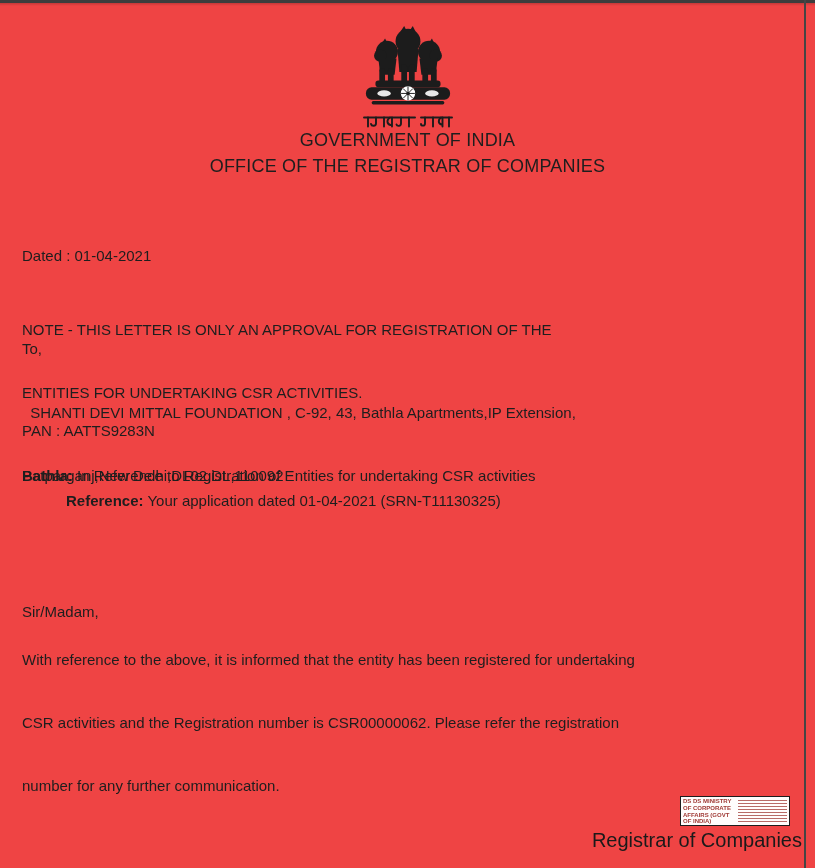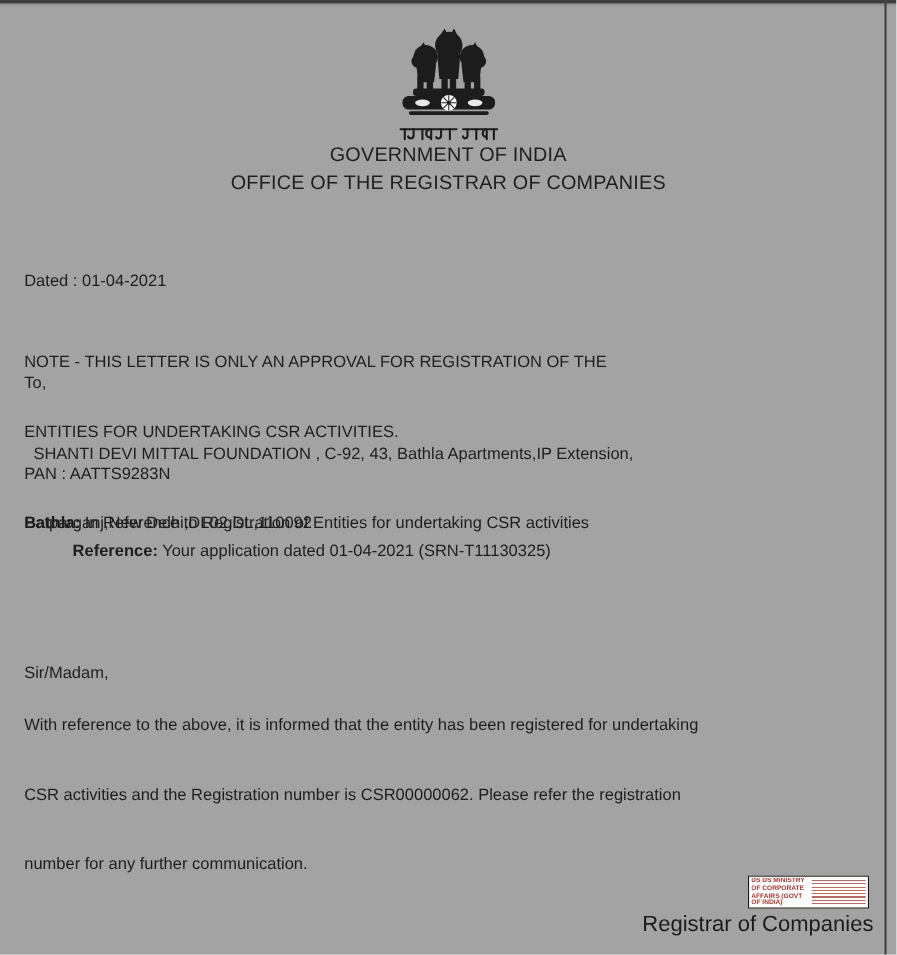--- a/index.html
+++ b/index.html
@@ -1,19 +1,19 @@
 <!DOCTYPE html>
 <html><head>
 <meta charset="utf-8">
 <style>
   html,body{margin:0;padding:0;background:#ffffff;}
   .page{
     position:relative;
     width:815px;height:868px;
-    background:#a3a3a3;
+    background:#ef4444;
     font-family:"Liberation Sans","DejaVu Sans",sans-serif;
     color:#1e1e1e;
     overflow:hidden;
   }
   .edge-top{position:absolute;top:0;left:0;width:815px;height:3px;background:#3d3d3d;}
   .edge-top-shadow{position:absolute;top:3px;left:0;width:815px;height:3px;
     background:linear-gradient(to bottom,rgba(0,0,0,.18),rgba(0,0,0,0));}
   .edge-right{position:absolute;top:0;left:804px;width:2px;height:868px;background:#454545;}
 
   .emblem-block{position:absolute;top:26px;left:0;width:815px;text-align:center;line-height:0;}
@@ -48,21 +48,21 @@
     width:52px;flex:none;
     font-size:6px;line-height:6.8px;font-weight:bold;
     color:#a03a35;letter-spacing:0;overflow:hidden;
   }
   .stamp-right{
     flex:1;margin:2px 0 2px 3px;
     background:repeating-linear-gradient(to bottom,
       rgba(160,58,53,.75) 0 1px, rgba(255,255,255,0) 1px 3px);
   }
   .registrar{
-    position:absolute;top:827px;right:21px;
+    position:absolute;top:827px;right:13px;
     font-size:20px;line-height:26px;color:#1a1a1a;
   }
 </style>
 </head>
 <body>
 
 <div class="page">
 
   <div class="edge-top"></div>
   <div class="edge-top-shadow"></div>

